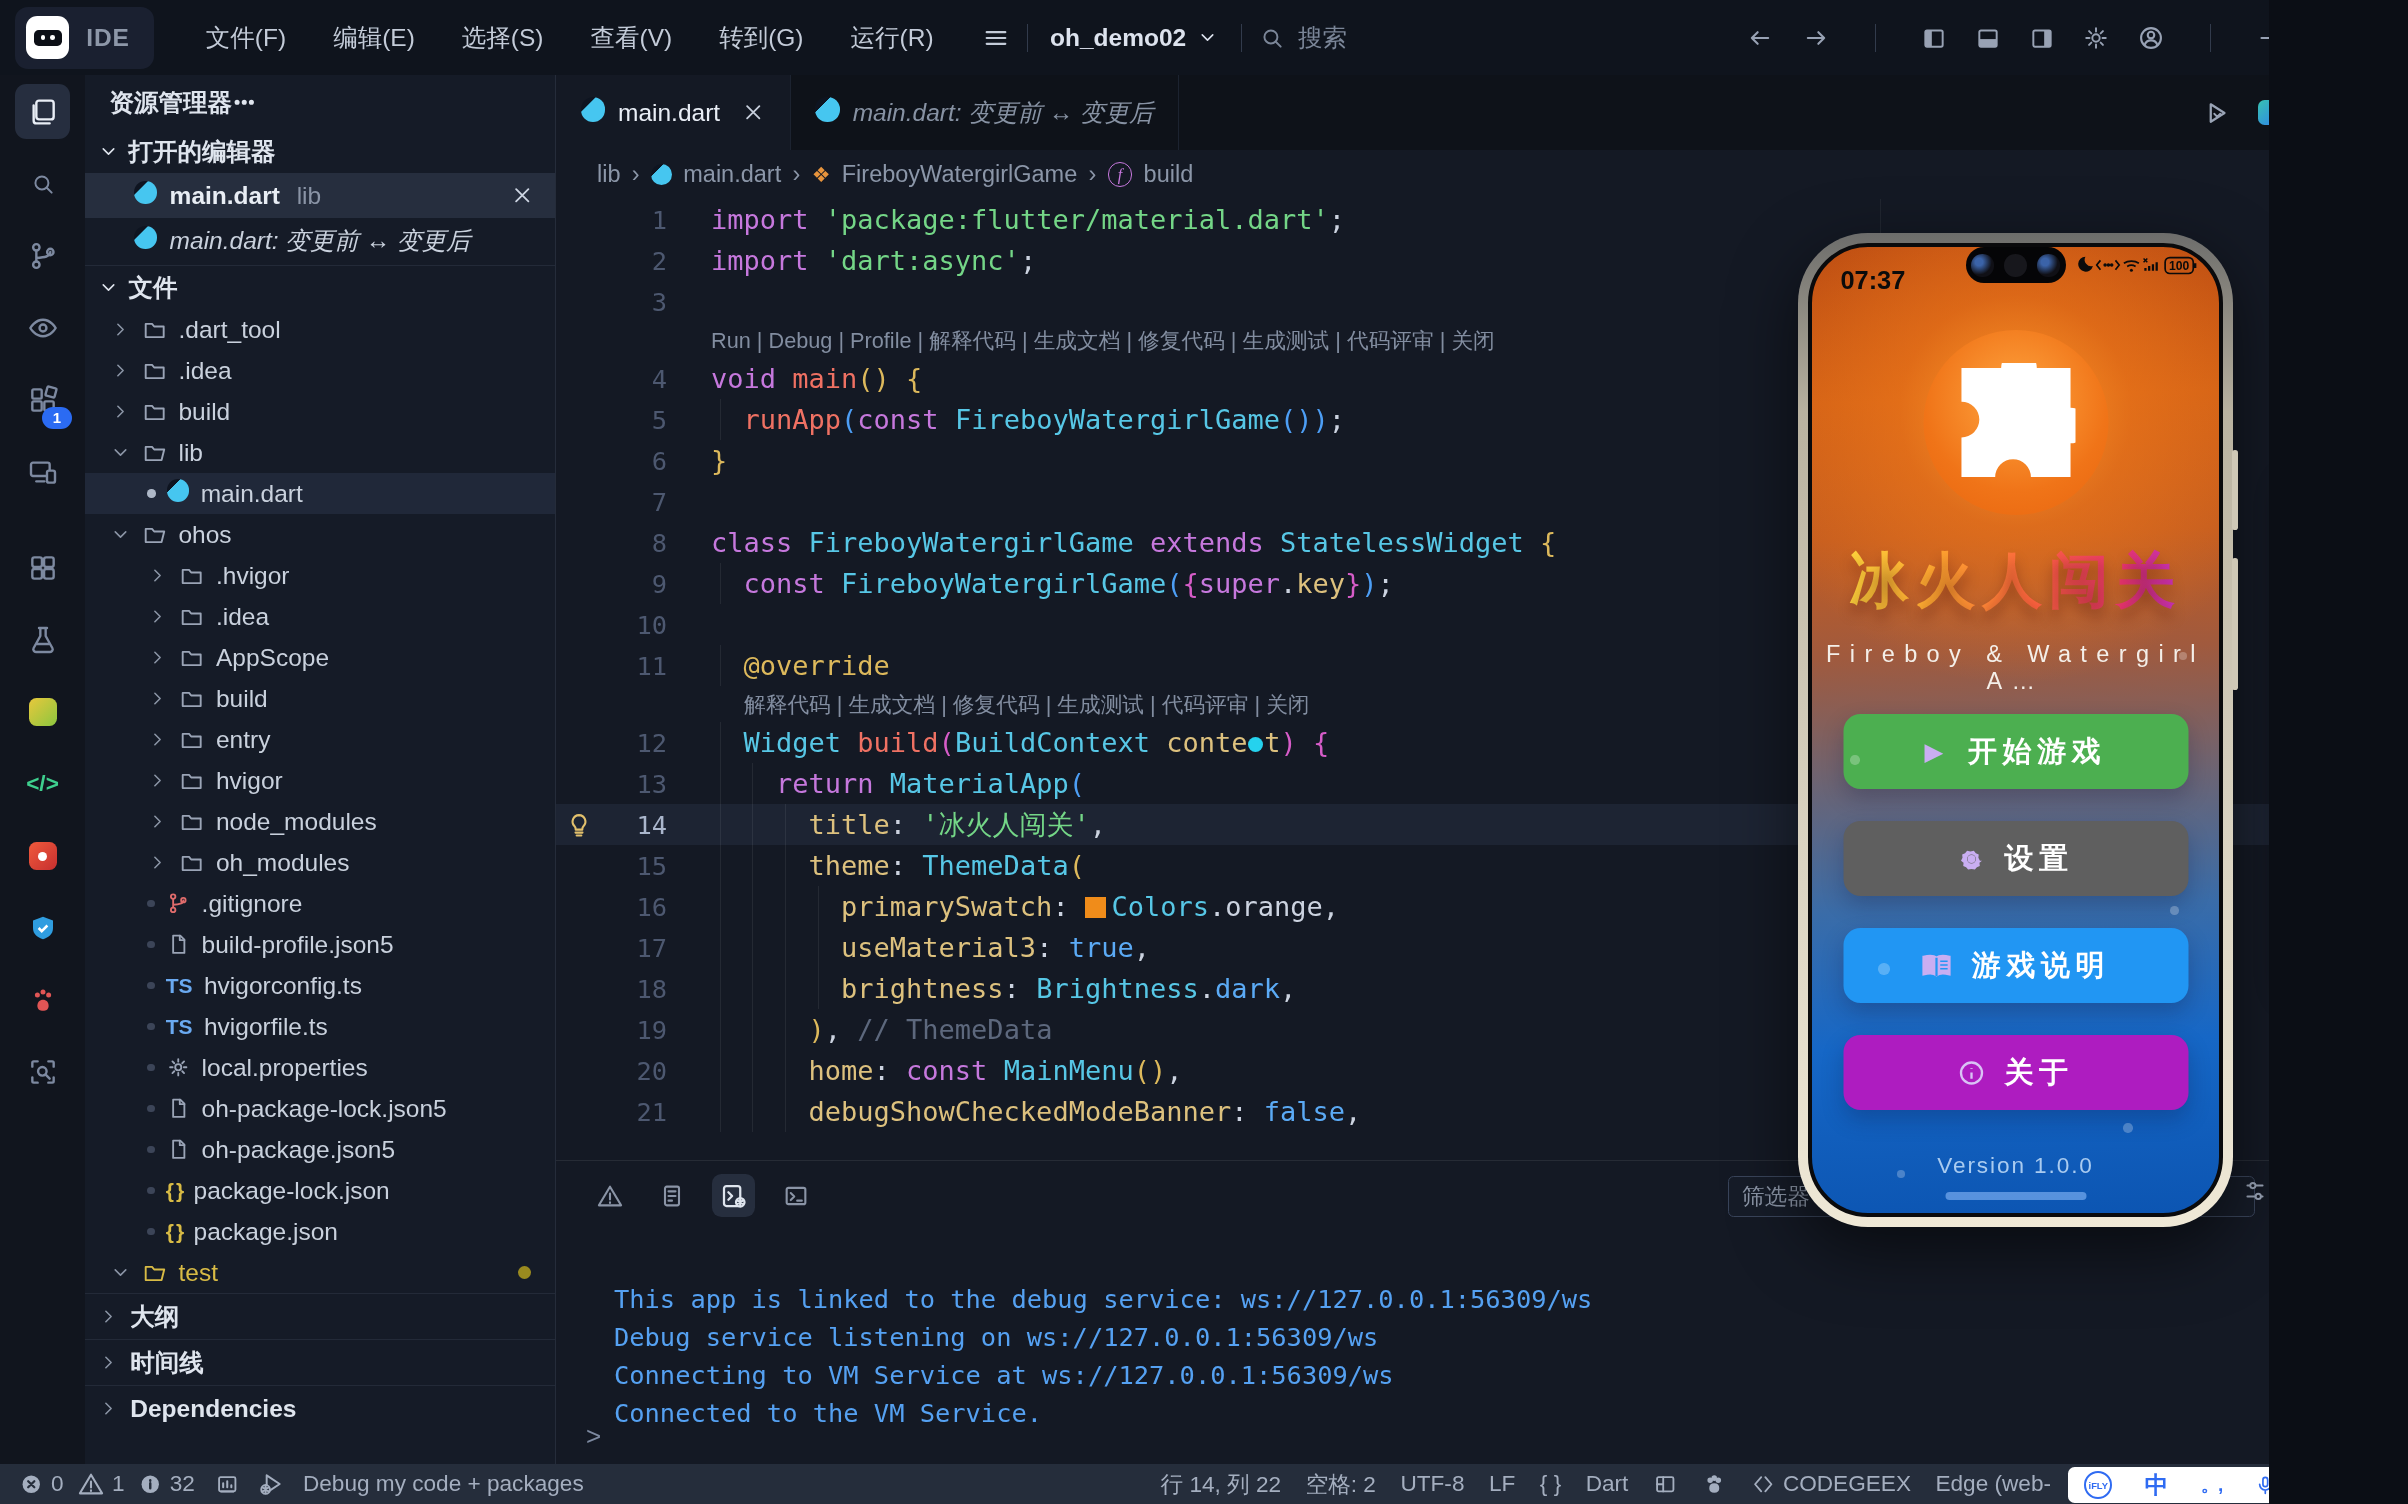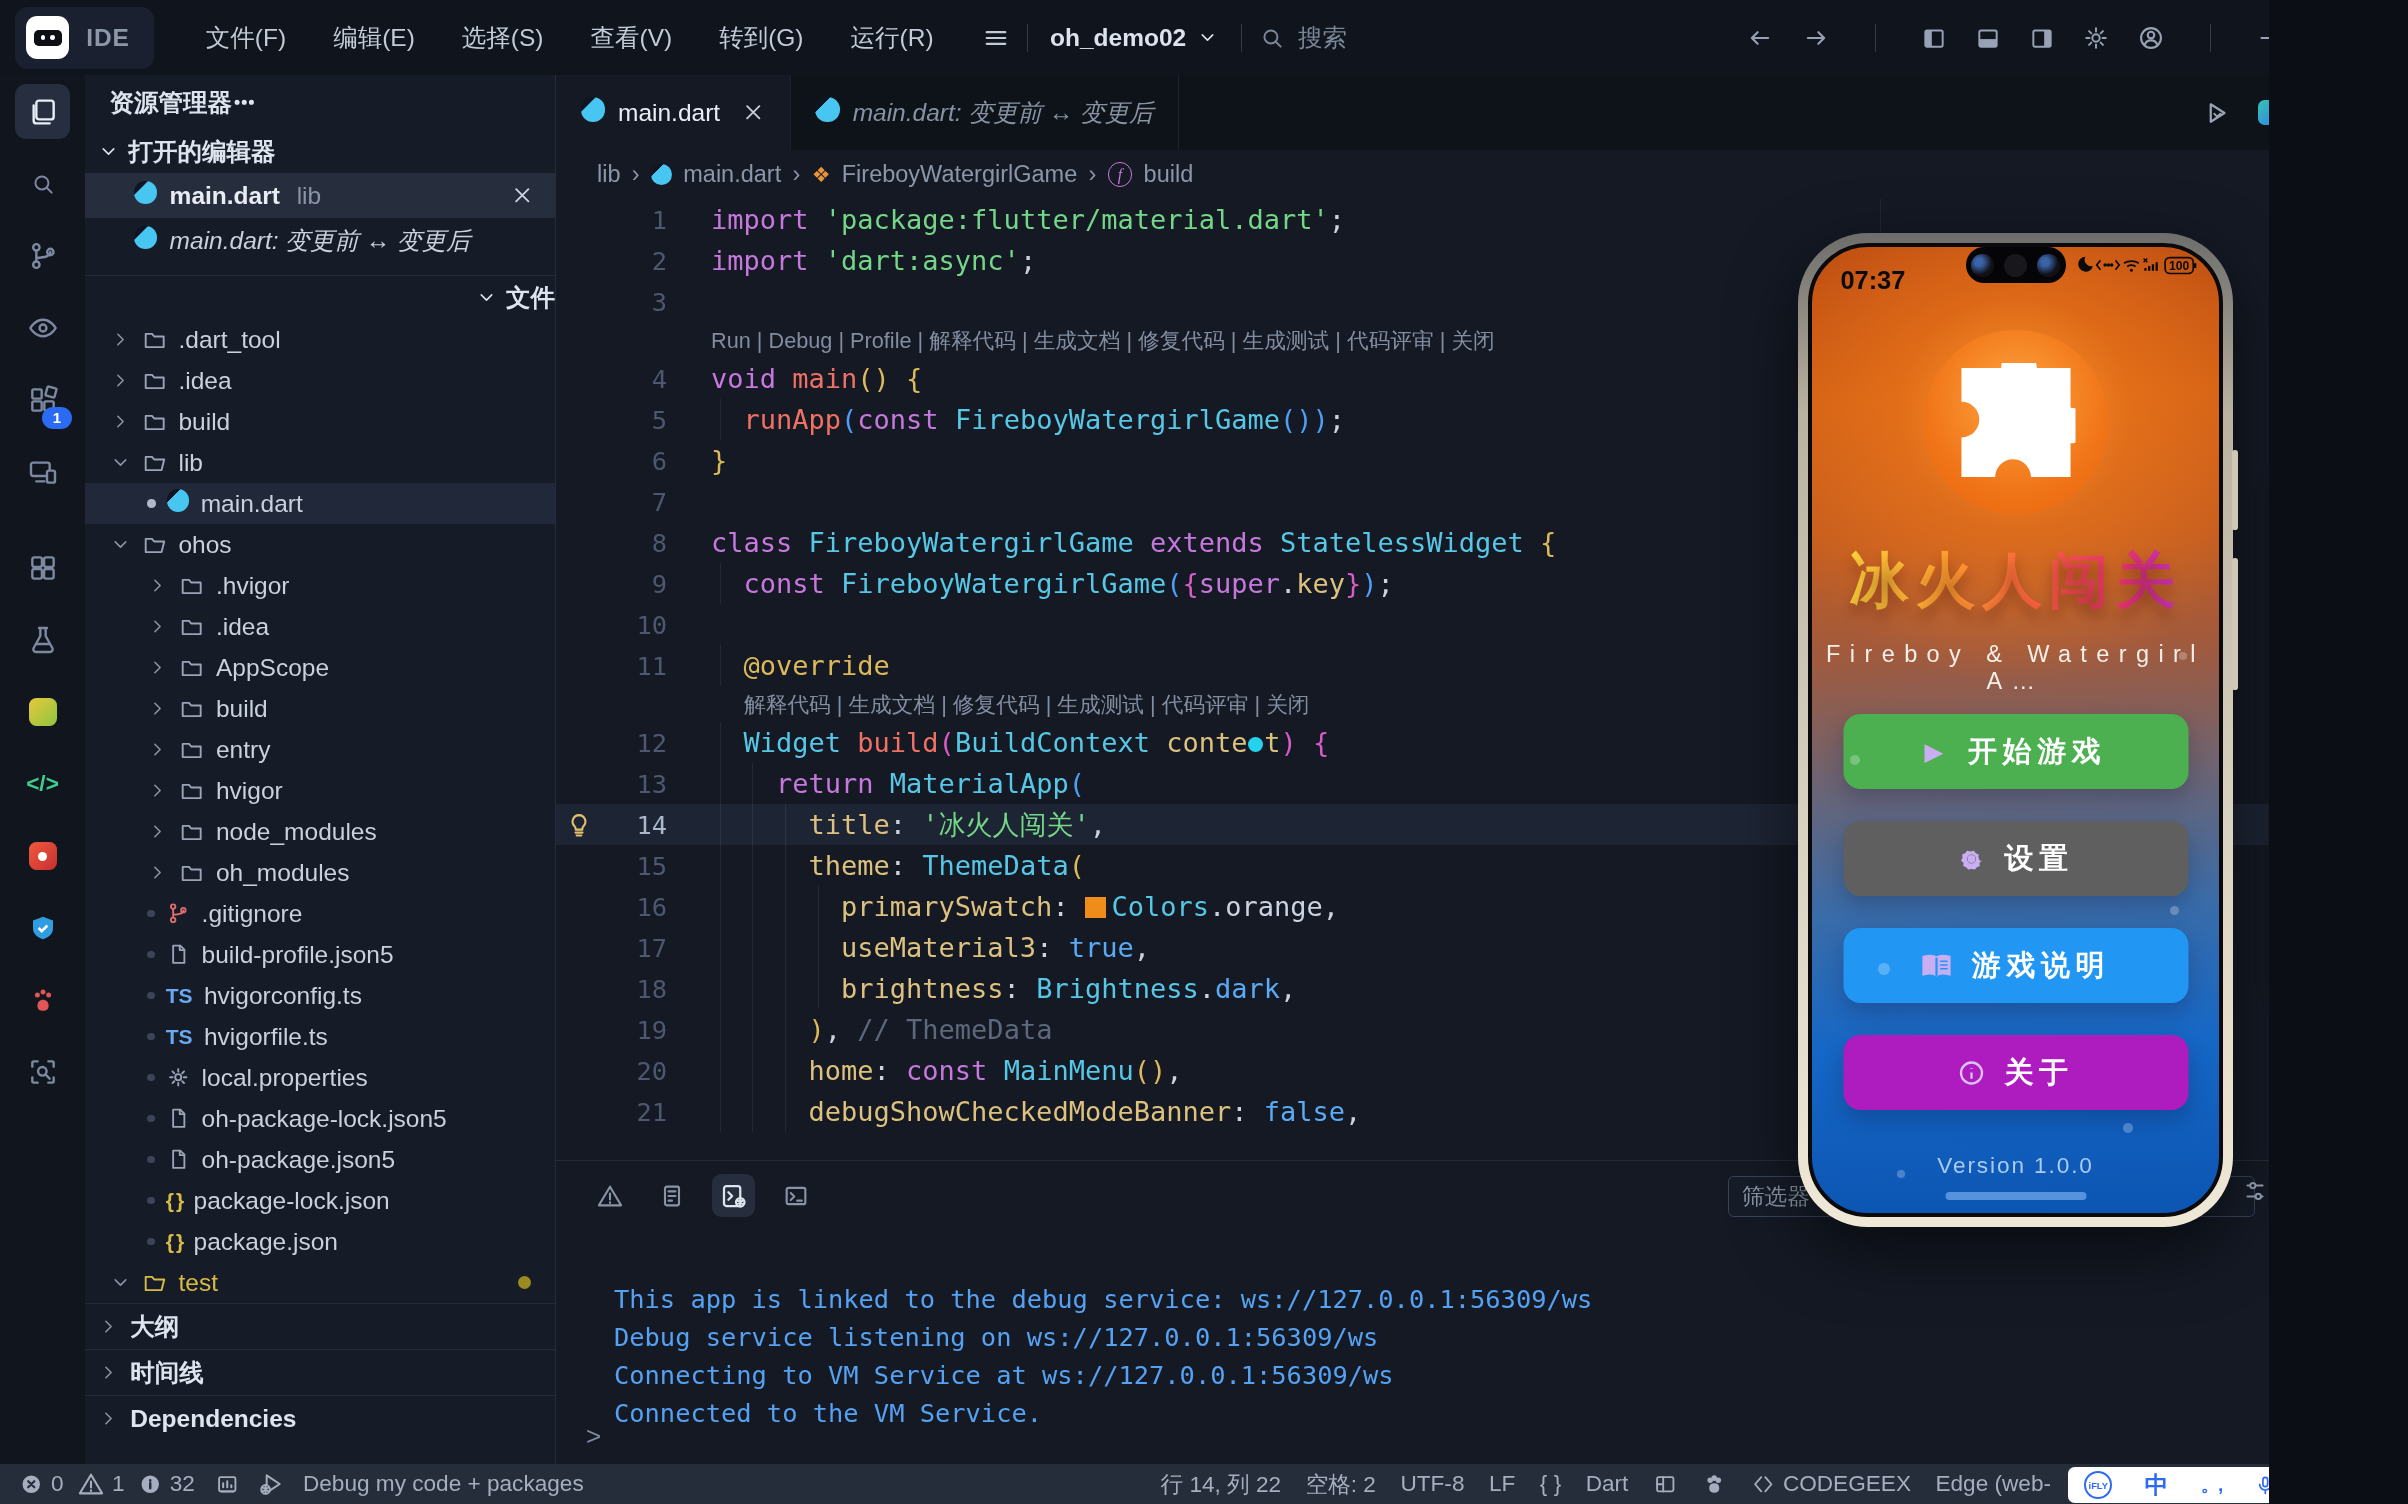--- a/index.html
+++ b/index.html
@@ -41,21 +41,21 @@
            border-right:0.9px solid #252c3a;box-sizing:border-box;font-size:24.5px;color:#c9d1dd;}
   .sb-head{height:55px;display:flex;align-items:center;padding:0 22.6px 0 24.5px;color:#dfe5ee;font-weight:bold;}
   .sb-head .sp{flex:1;}
   .sec-label{height:43px;display:flex;align-items:center;gap:9.4px;padding-left:13px;font-weight:bold;color:#dfe5ee;}
   .oe-item{height:45px;display:flex;align-items:center;gap:13px;padding-left:49px;position:relative;}
   .oe-item.sel{background:#262e3e;}
   .oe-item .lbl{font-weight:bold;color:#e8edf4;}
   .oe-item .dtl{color:#8a94a6;margin-left:3.8px;}
   .oe-item .cls{position:absolute;right:21px;color:#cdd5e2;}
   .oe-item.it .lbl{font-weight:normal;font-style:italic;color:#c9d1dd;}
-  .sec-files{border-top:0.9px solid #232a38;margin-top:12px;justify-content:flex-end;}
+  .sec-files{border-top:0.9px solid #232a38;margin-top:2px;}
   .tree{position:relative;}
   .trow{height:41px;display:flex;align-items:center;gap:11.3px;position:relative;color:#c9d1dd;}
   .trow.sel2{background:#202839;}
   .trow .mod-dot{width:8.5px;height:8.5px;border-radius:50%;background:#aeb8c8;flex:0 0 auto;}
   .trow .dim-dot{width:7.5px;height:7.5px;border-radius:50%;background:#3c4558;flex:0 0 auto;}
   .trow .ylw{color:#d8bb45;}
   .badge-dot{position:absolute;right:24.5px;width:13px;height:13px;border-radius:50%;background:#9a8a1f;}
   .bsec{height:45px;display:flex;align-items:center;gap:11.3px;padding-left:13px;font-weight:bold;color:#dfe5ee;border-top:0.9px solid #232a38;}
   .tsfile{color:#6aa9f0;font-weight:bold;font-size:21px;}
   .brfile{color:#d8bb45;font-weight:bold;font-size:21px;letter-spacing:-1.9px;}

